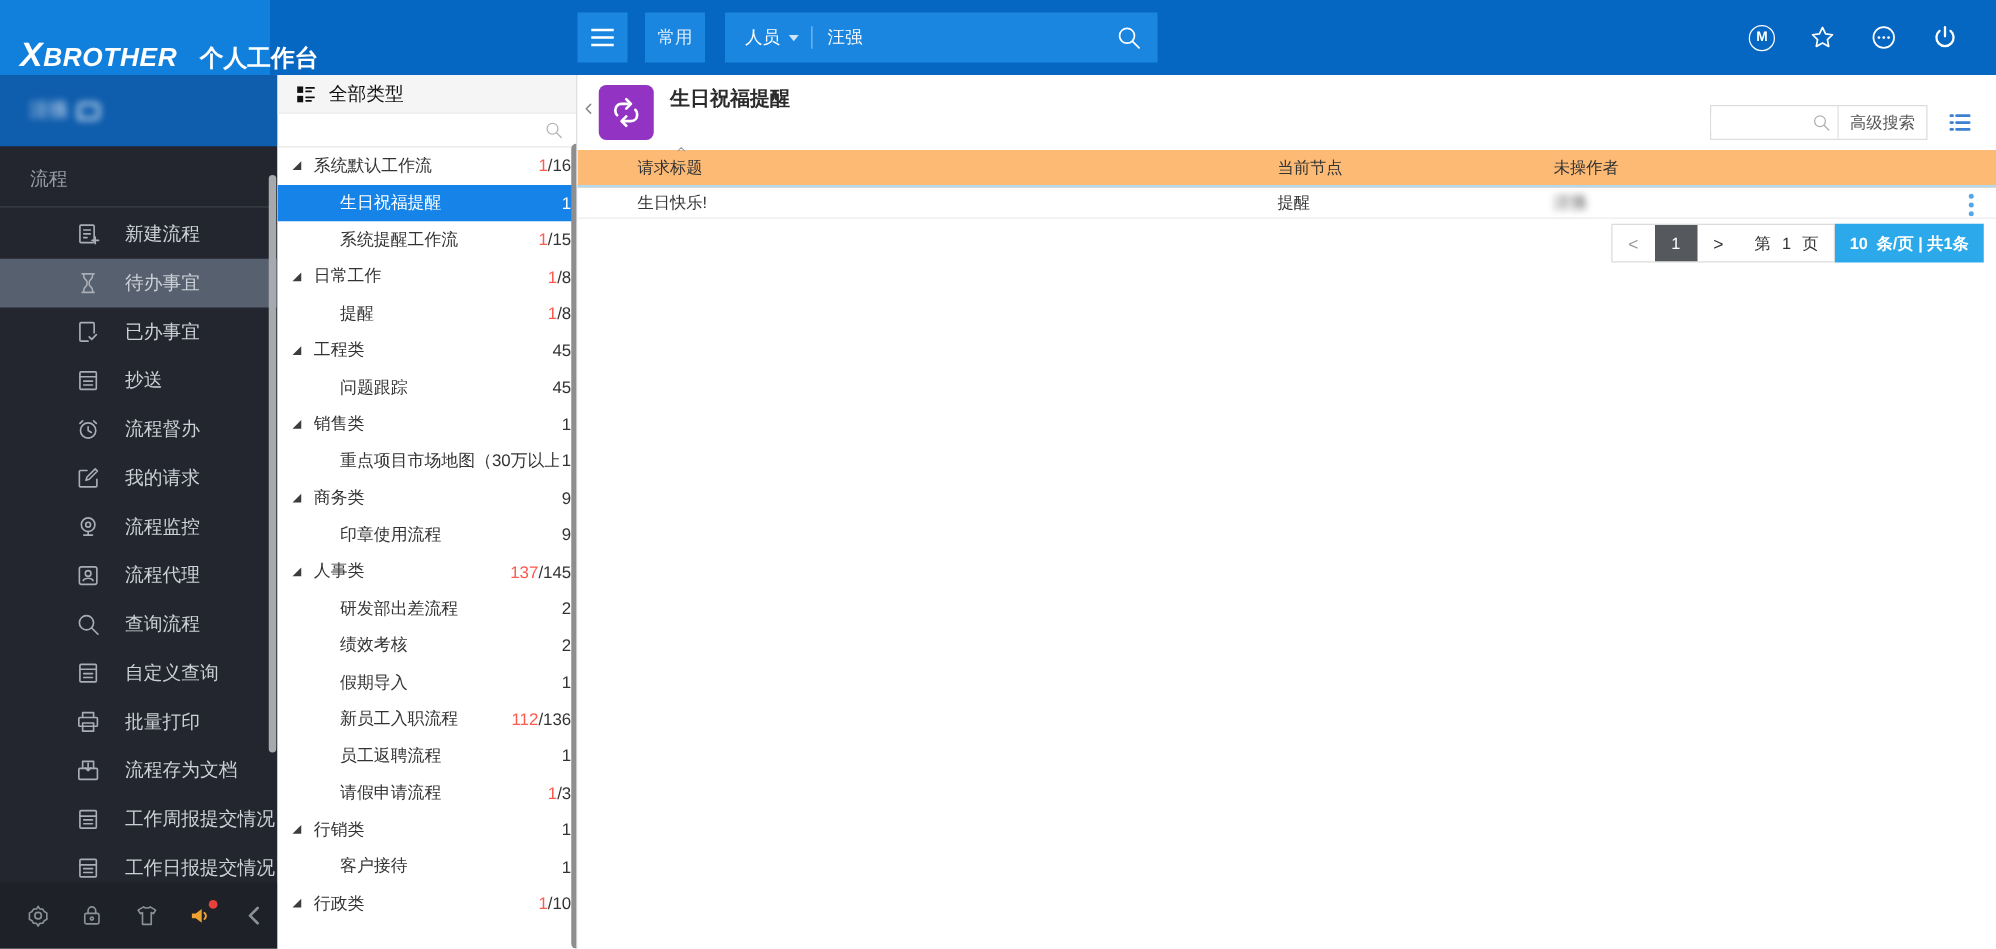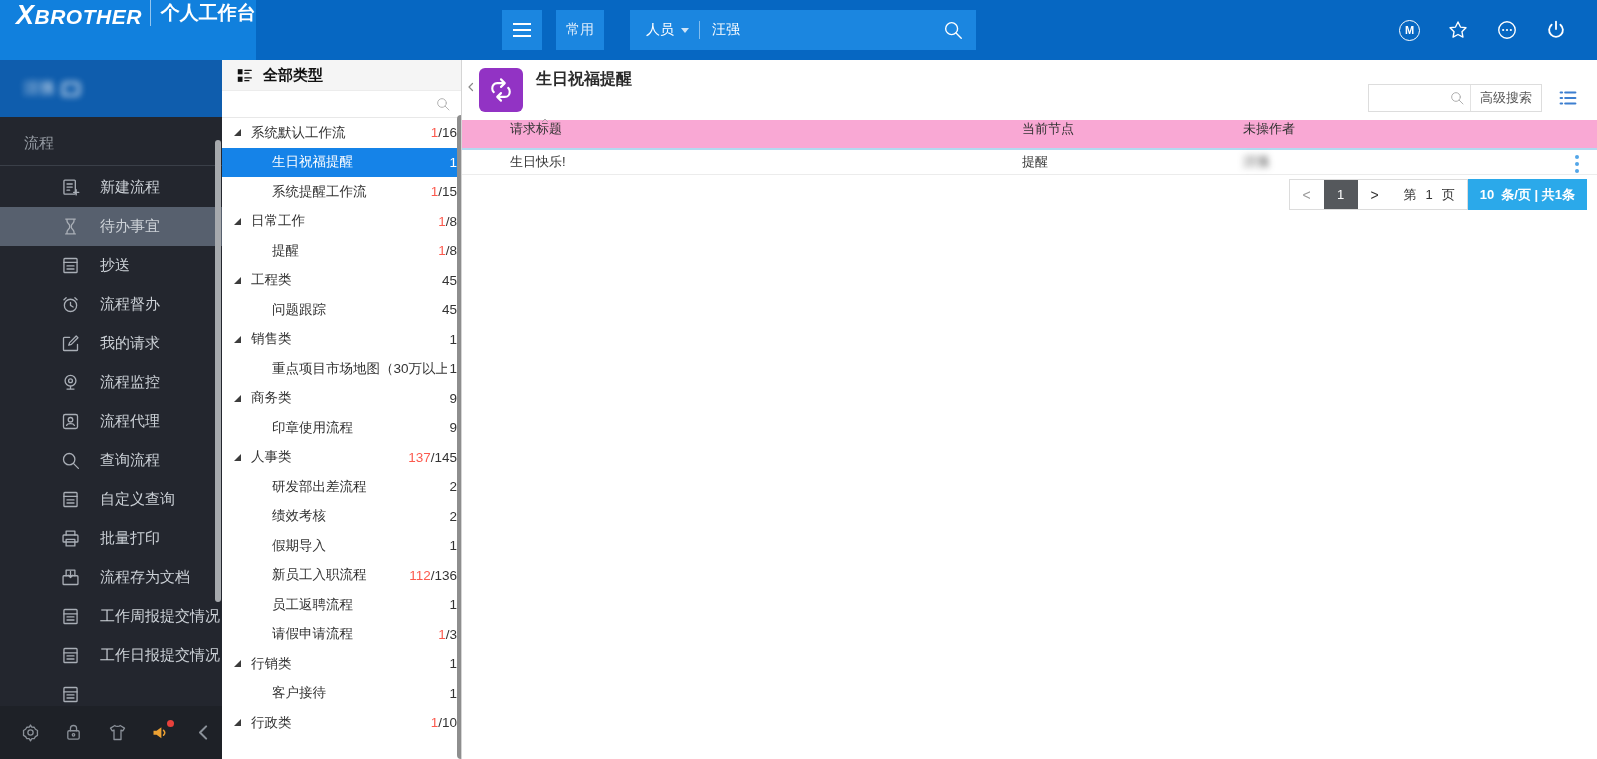--- a/index.html
+++ b/index.html
@@ -1,31 +1,31 @@
 <!DOCTYPE html>
 <html><head>
 <meta charset="utf-8">
 <style>
   *{box-sizing:border-box;margin:0;padding:0}
   html,body{width:1597px;height:759px;overflow:hidden;background:#fff;
     font-family:"Liberation Sans","DejaVu Sans",sans-serif;}
   
   .topbar{height:60px;background:#0667c2;display:flex;align-items:stretch;color:#fff;position:relative}
-  .logo{width:256px;flex:none;background:#1180dd;display:flex;align-items:flex-start;padding-left:16px}
+  .logo{width:216px;flex:none;background:#1180dd;display:flex;align-items:flex-end;padding-left:16px}
   .brand{font-size:21px;font-weight:bold;font-style:italic;letter-spacing:.5px;white-space:nowrap}
   .brand .bx{font-size:27px}
   .logo-div{width:1px;height:26px;background:rgba(255,255,255,.55);margin:0 10px 0 8px}
   .product{font-size:19px;font-weight:bold;white-space:nowrap}
   .nav{display:flex;align-items:center;padding-left:22px}
   .nav-item{padding:0 21px;height:60px;line-height:60px;font-size:15px;color:#b9d4ee;cursor:pointer;white-space:nowrap}
   .nav-item.active{color:#fff;font-weight:bold}
   .navbox{align-self:center;height:40px;min-width:40px;background:#1b86e0;display:flex;align-items:center;justify-content:center;margin-left:14px;padding:0 10px;font-size:14px;color:#dcecfb}
   .hamb{display:flex;flex-direction:column;gap:4px}
   .hamb i{display:block;width:18px;height:2px;background:#fff}
-  .psearch{margin-left:26px;align-self:center;height:40px;width:346px;background:#1b86e0;display:flex;align-items:center}
+  .psearch{margin-left:16px;align-self:center;height:40px;width:346px;background:#1b86e0;display:flex;align-items:center}
   .pcat{display:flex;align-items:center;gap:7px;padding:0 10px 0 16px;font-size:14px;color:#fff;white-space:nowrap}
   .pcaret{width:0;height:0;border-left:4px solid transparent;border-right:4px solid transparent;border-top:5px solid #cfe4f7}
   .pdiv{width:1px;height:18px;background:rgba(255,255,255,.45)}
   .pval{flex:1;padding-left:12px;font-size:14px;color:#fff}
   .pbtn{width:46px;height:40px;display:flex;align-items:center;justify-content:center}
   .tb-right{margin-left:auto;display:flex;align-items:center;gap:27px;padding-right:30px}
   .tb-ic{width:22px;height:22px;color:#fff;display:flex;align-items:center;justify-content:center}
   .circleM{width:21px;height:21px;border:1.6px solid #fff;border-radius:50%;display:flex;align-items:center;justify-content:center;font-size:11px;font-weight:bold}
   
   .app{display:flex;height:699px}
@@ -44,21 +44,21 @@
   .sbottom{position:absolute;left:0;bottom:0;width:222px;height:53px;background:#1e2127;display:flex;align-items:center;justify-content:space-between;padding:0 8px 0 20px}
   .sbottom .icn{width:21px;height:21px;color:#8b9199}
   .sbottom .speaker{color:#eda233;position:relative}
   .reddot{position:absolute;top:-2px;right:-3px;width:7px;height:7px;border-radius:50%;background:#e8413c}
   .sb-collapse{width:12px;height:14px;color:#9aa0a8}
   .sscroll{position:absolute;right:1px;top:80px;width:6px;height:462px;border-radius:3px;background:#a6a9ad}
   
   .tree{width:240px;flex:none;background:#fff;border-right:1px solid #d5d5d5;position:relative;overflow:hidden}
   .thead{height:31px;background:#f5f5f5;display:flex;align-items:center;padding-left:13px;gap:9px;border-bottom:1px solid #ececec}
   .thead .icn{width:19px;height:19px;color:#111}
-  .ttitle{font-size:15px;font-weight:bold;color:#111;white-space:nowrap}
+  .ttitle{font-size:15px;font-weight:normal;color:#111;white-space:nowrap}
   .tsearch{height:27px;border-bottom:1px solid #e8e8e8;display:flex;align-items:center;padding:0 10px}
   .tsearch input{border:0;outline:0;flex:1;font-size:12px;font-family:inherit;min-width:0}
   .tsearch .icn{width:16px;height:16px;color:#b4b4b4;flex:none}
   .titem{display:flex;align-items:center;height:29.5px;padding:0 4px 0 50px;font-size:13.5px;color:#333;cursor:pointer;white-space:nowrap}
   .titem .caret{display:none;width:0;height:0;border-bottom:7px solid #3c3c3c;border-left:7px solid transparent;margin-right:10px;flex:none}
   .titem.parent{padding-left:12px}
   .titem.parent .caret{display:block}
   .tlabel{overflow:hidden;text-overflow:clip}
   .tspacer{flex:1;min-width:2px}
   .cred{color:#fc5a4e}
@@ -80,21 +80,21 @@
   .tab + .tab{border-left:1px solid #cfcfcf}
   .tab.active{color:#1583e8}
   .mhead-right{margin-left:auto;display:flex;align-items:center;padding-top:16px;padding-right:8px}
   .srchbox{display:flex;align-items:center;border:1px solid #ddd;height:28px;width:174px;background:#fff}
   .srchbox input{border:0;outline:0;flex:1;min-width:0;padding-left:8px;font-size:12px;font-family:inherit}
   .srchbox .icn{width:16px;height:16px;color:#b0b0b0;flex:none;margin-right:5px}
   .adv{border-left:1px solid #e2e2e2;padding:0 9px;font-size:13px;color:#555;line-height:26px;white-space:nowrap;cursor:pointer}
   .listicon{width:22px;height:22px;color:#3d7fd0;margin-left:15px;cursor:pointer}
   .upcaret{position:absolute;left:76px;top:51px;width:14px;height:9px;color:#999}
   
-  .thr{display:flex;height:30px;background:#f9a8d4;border-bottom:2px solid #b3d9f0;font-size:13px;color:#333}
+  .thr{display:flex;align-items:center;height:30px;background:#fdba74;border-bottom:2px solid #b3d9f0;font-size:13px;color:#333}
   .c1{flex:1;padding-left:48px}
   .c2{width:221px;flex:none}
   .c3{width:354px;flex:none}
   .trow{display:flex;align-items:center;height:25px;border-bottom:1px solid #ececec;font-size:13px;color:#333;position:relative}
   .rowmenu{position:absolute;right:18px;top:5px;display:flex;flex-direction:column;gap:3px;cursor:pointer}
   .rowmenu i{width:4px;height:4px;border-radius:50%;background:#53a6e8;display:block}
   
   .pager{display:flex;justify-content:flex-end;align-items:center;margin:4px 10px 0 0}
   .pgroup{display:flex;align-items:stretch;border:1px solid #dcdcdc;height:31px;background:#fff}
   .pbtn2{width:34px;display:flex;align-items:center;justify-content:center;font-size:14px;cursor:pointer}
@@ -186,20 +186,27 @@
               <path d="M8 8h6M8 11.5h6M8 15h3"></path>
               <path d="M15.5 17.5h6M18.5 14.5v6"></path>
             </svg></span>
     <span class="slabel">新建流程</span>
   </div>
         <div class="side-item active">
     <span class="icn"><svg viewBox="0 0 24 24" fill="none" stroke="currentColor" stroke-width="1.5" stroke-linecap="round" stroke-linejoin="round" style="width: 100%; height: 100%;">
               <path d="M6.5 3.5h11M6.5 20.5h11M8 3.5v2.2c0 2.6 3 3.4 3 5.3v2c0 1.9-3 2.7-3 5.3v2.2M16 3.5v2.2c0 2.6-3 3.4-3 5.3v2c0 1.9 3 2.7 3 5.3v2.2"></path>
             </svg></span>
     <span class="slabel">待办事宜</span>
+  </div>
+        <div class="side-item">
+    <span class="icn"><svg viewBox="0 0 24 24" fill="none" stroke="currentColor" stroke-width="1.5" stroke-linecap="round" stroke-linejoin="round" style="width: 100%; height: 100%;">
+              <path d="M17.5 13V4.5a1 1 0 0 0-1-1h-11a1 1 0 0 0-1 1v15a1 1 0 0 0 1 1H12"></path>
+              <path d="M13 16.5l2.3 2.3 4.2-4.3"></path>
+            </svg></span>
+    <span class="slabel">已办事宜</span>
   </div>
         <div class="side-item">
     <span class="icn"><svg viewBox="0 0 24 24" fill="none" stroke="currentColor" stroke-width="1.5" stroke-linecap="round" stroke-linejoin="round" style="width: 100%; height: 100%;">
               <rect x="4.5" y="4" width="15" height="16" rx="1"></rect>
               <path d="M4.5 8.5h15M8 12.5h8M8 16h8"></path>
             </svg></span>
     <span class="slabel">抄送</span>
   </div>
         <div class="side-item">
     <span class="icn"><svg viewBox="0 0 24 24" fill="none" stroke="currentColor" stroke-width="1.5" stroke-linecap="round" stroke-linejoin="round" style="width: 100%; height: 100%;">

